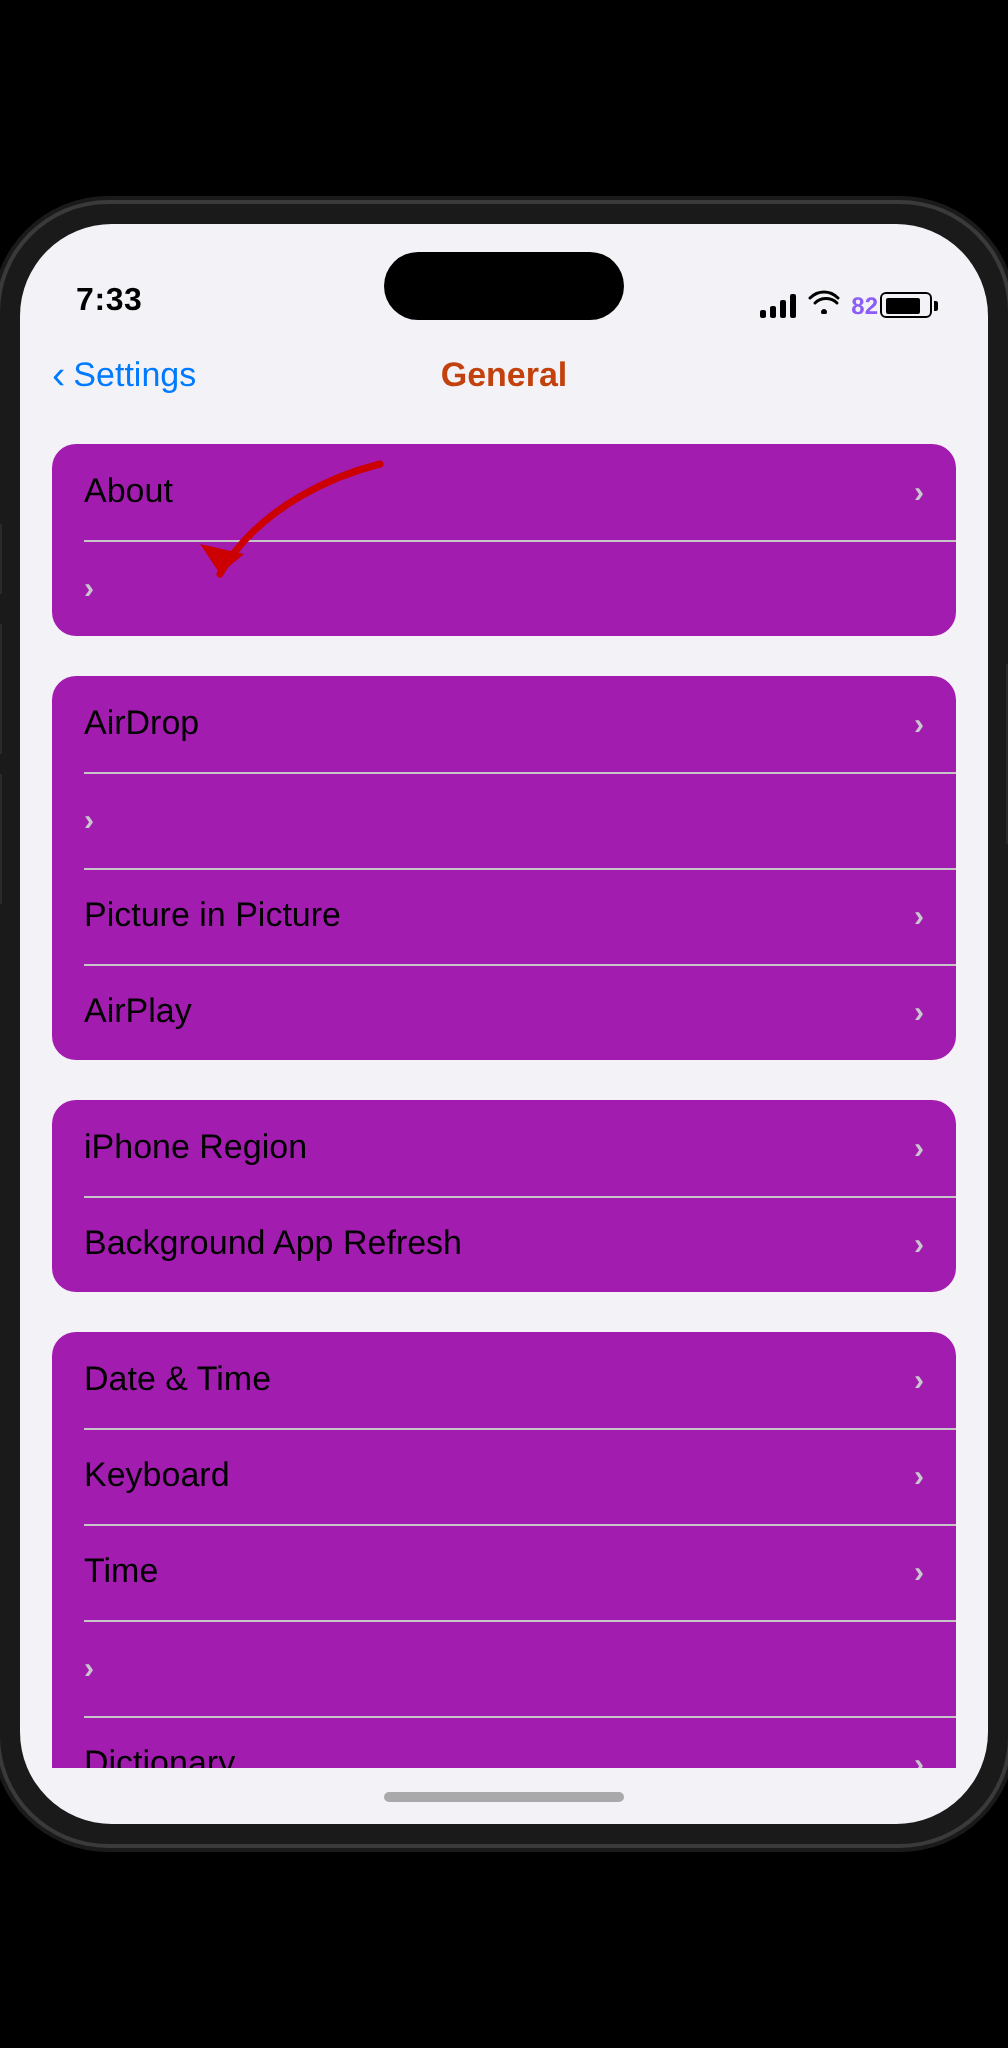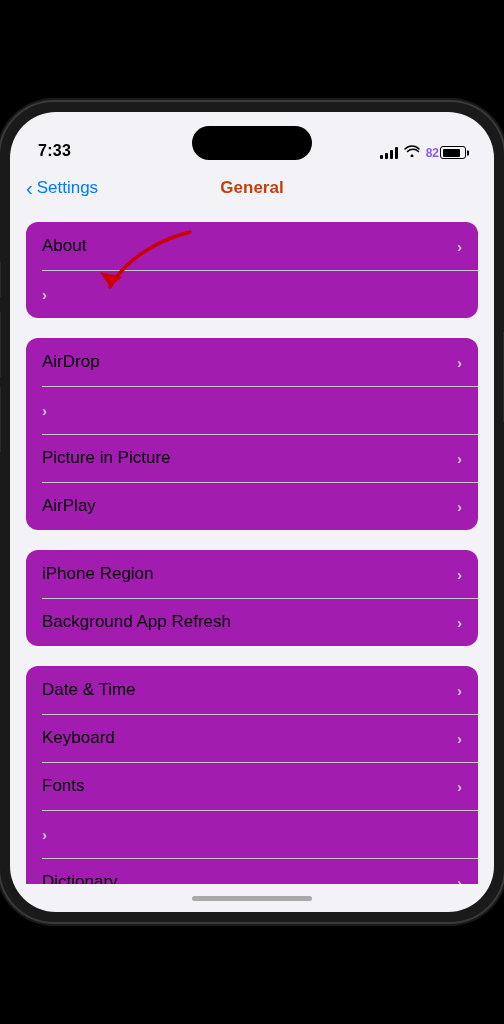--- a/index.html
+++ b/index.html
@@ -389,21 +389,21 @@
       <div class="settings-group">
         <div class="settings-item">
           <span class="settings-item-label">Date &amp; Time</span>
           <span class="chevron-right">›</span>
         </div>
         <div class="settings-item">
           <span class="settings-item-label">Keyboard</span>
           <span class="chevron-right">›</span>
         </div>
         <div class="settings-item">
-          <span class="settings-item-label">Fonts</span>
+          <span class="settings-item-label">Time</span>
           <span class="chevron-right">›</span>
         </div>
         <div class="settings-item">
           <span class="chevron-right">›</span>
         </div>
         <div class="settings-item">
           <span class="settings-item-label">Dictionary</span>
           <span class="chevron-right">›</span>
         </div>
       </div>

